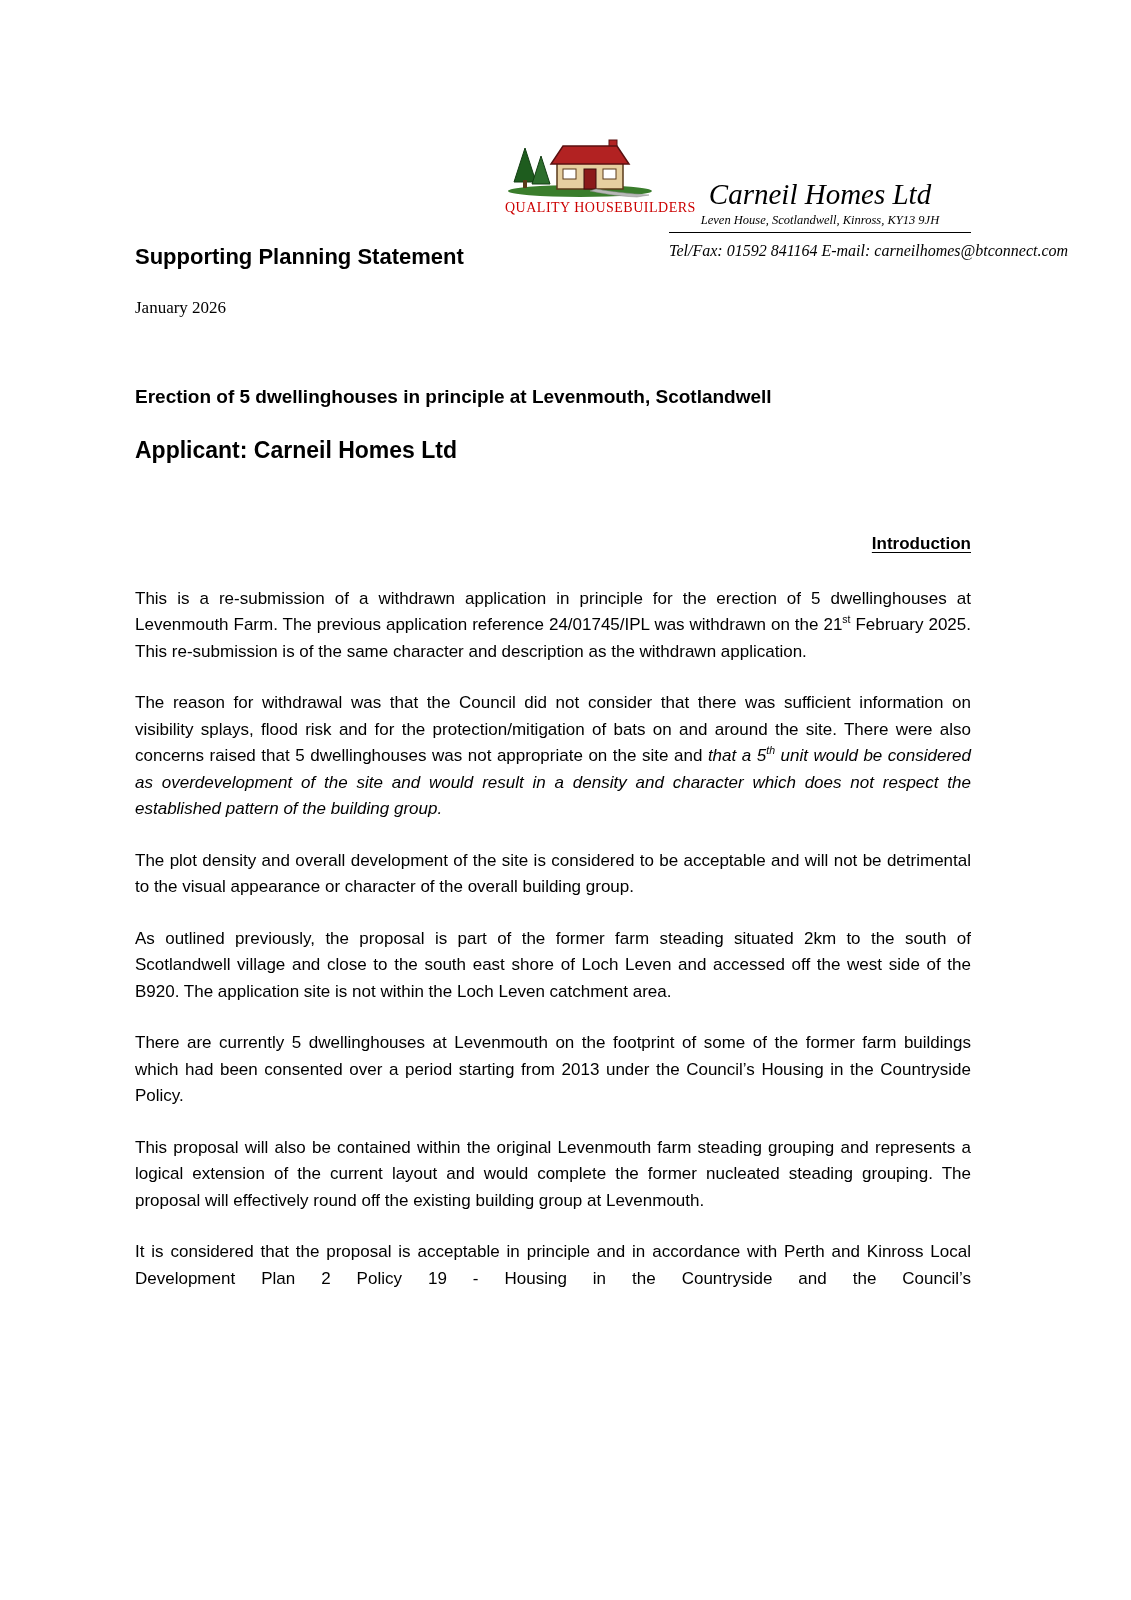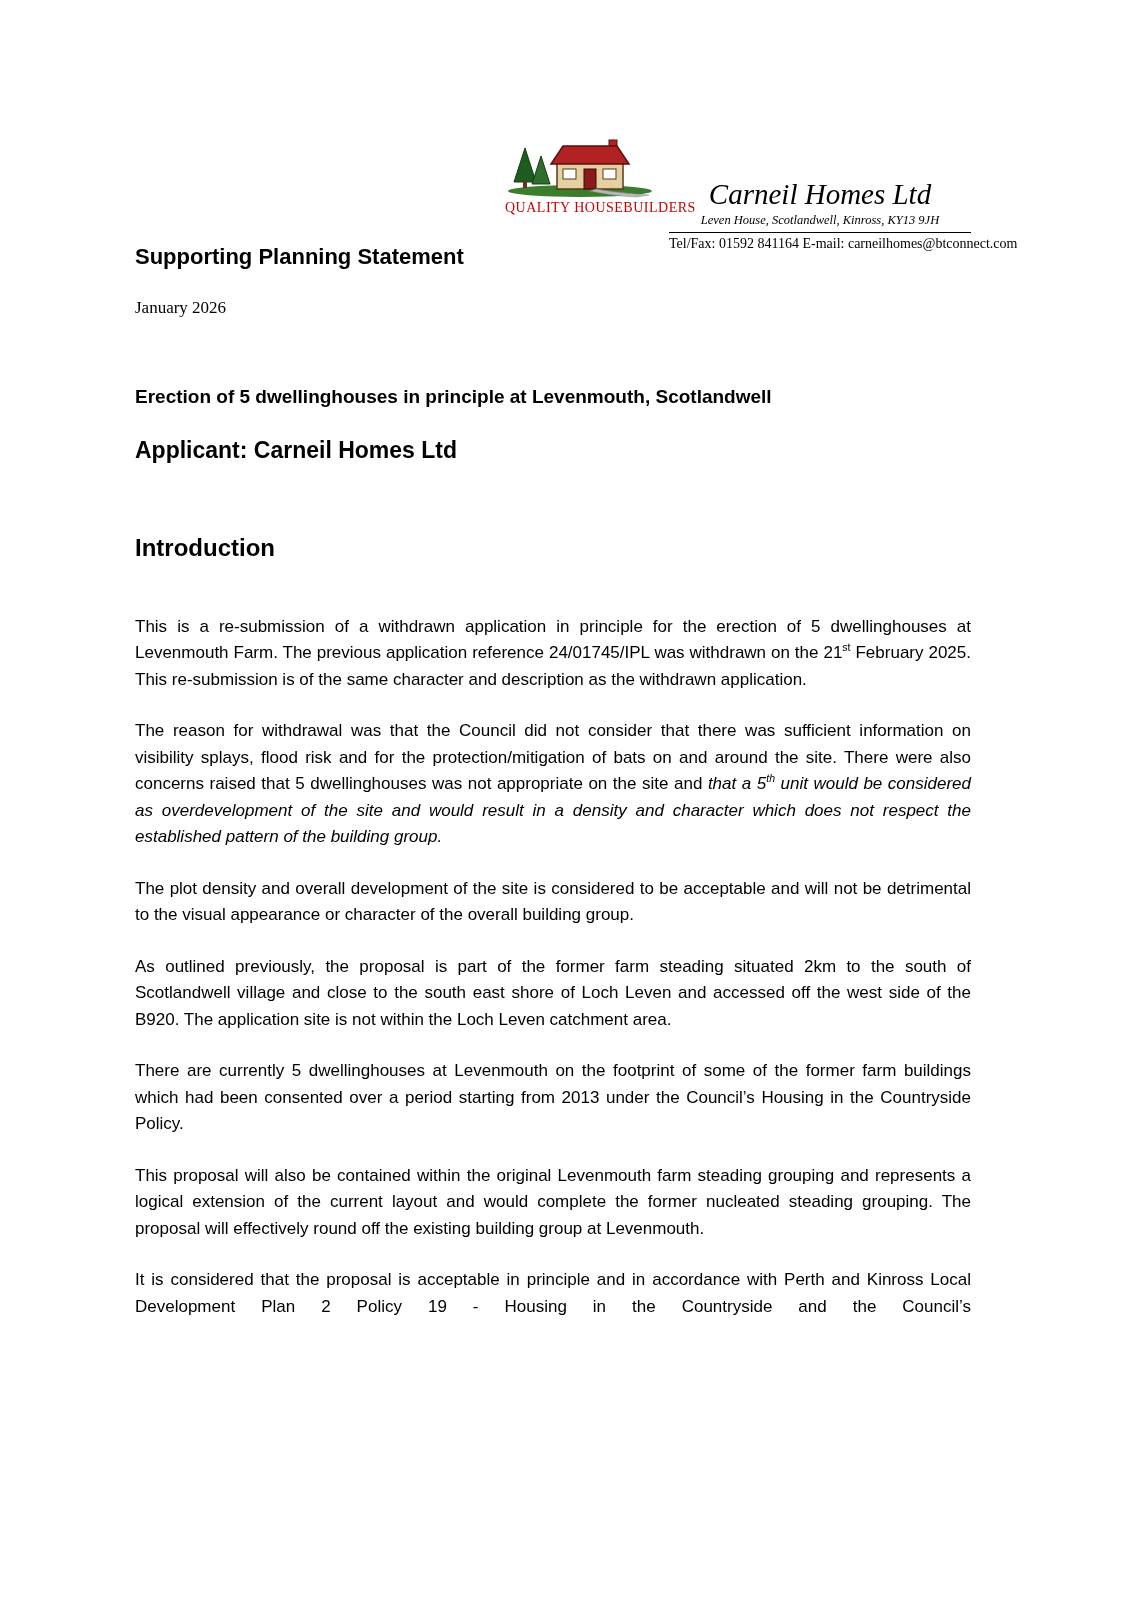--- a/index.html
+++ b/index.html
@@ -50,22 +50,23 @@
     margin-top:43px;
   }
   .company-address {
     margin-top:4px;
     font-size:12.5px;
     font-style:italic;
     padding-bottom:4px;
   }
   .company-contact {
     border-top:1px solid #000;
-    padding-top:3px;
-    font-size:14px;
+    padding-top:9px;
+    font-size:16px;
+    font-style:italic;
     white-space:nowrap;
   }
 
   
   .doc-main {
     position:absolute;
     left:135px; top:244px;
     width:836px;
   }
   .doc-title {
@@ -86,25 +87,27 @@
     line-height:1.25;
   }
   .doc-applicant {
     margin:27px 0 0 0;
     font-size:23px;
     font-weight:bold;
     line-height:1.25;
   }
   .doc-section {
     margin:69px 0 0 0;
-    font-size:24px;
+    font-size:17px;
     font-weight:bold;
+    text-decoration:underline;
     text-underline-offset:3px;
+    text-align:right;
   }
-  .paragraphs { margin-top:52px; }
+  .paragraphs { margin-top:32px; }
   .body-para {
     margin:0 0 25px 0;
     font-size:17px;
     line-height:26.5px;
     text-align:justify;
   }
   .body-para:last-child { text-align-last:justify; margin-bottom:0; }
   .body-para .it { font-style:italic; }
   .body-para sup {
     font-size:0.62em;

